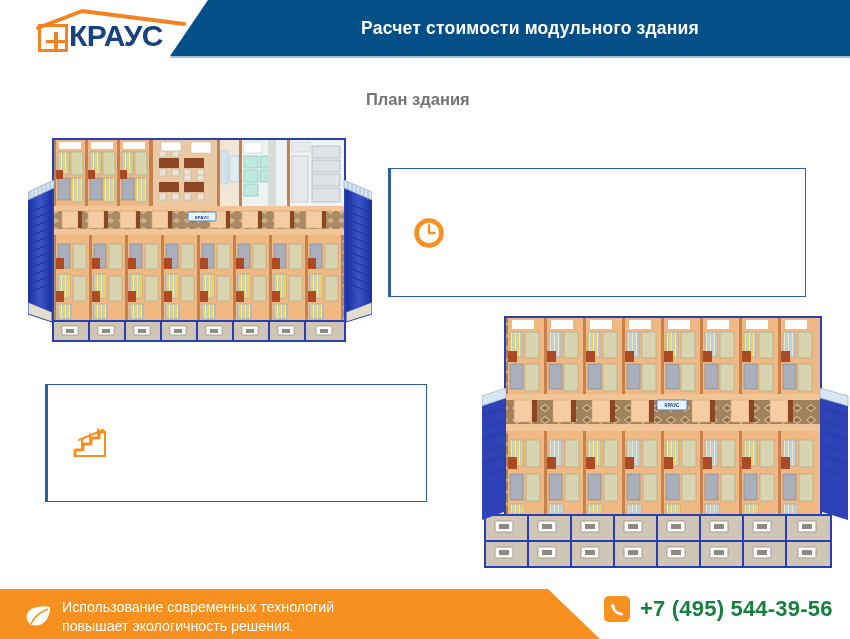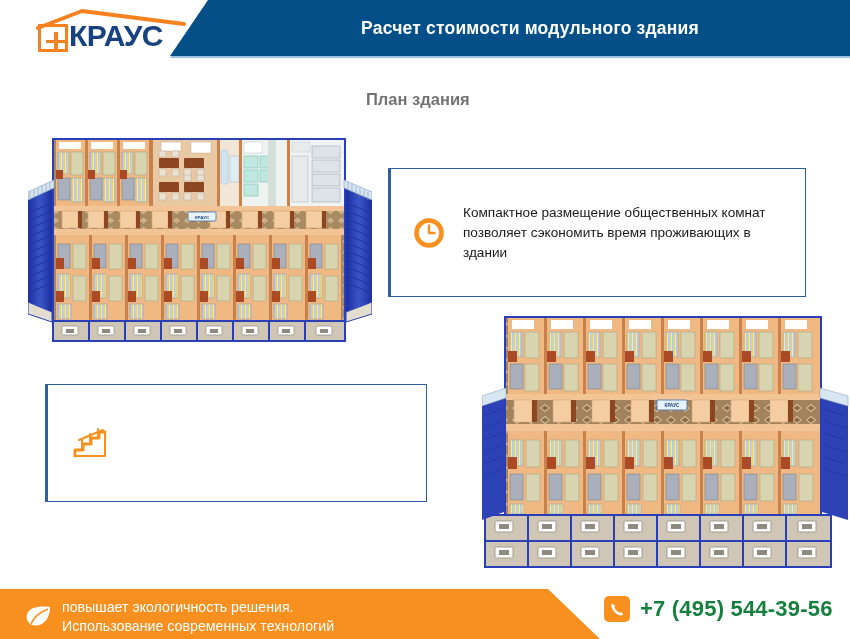--- a/index.html
+++ b/index.html
@@ -760,21 +760,20 @@
   </g>
 </svg>
 
 <div class="callout" id="callout-1">
   <div class="callout-icon">
     <svg width="30" height="30" viewBox="0 0 30 30">
       <circle cx="15" cy="15" r="12.5" fill="none" stroke="#F7901E" stroke-width="4.6"></circle>
       <path d="M15 7.5 V15 H20.5" fill="none" stroke="#F7901E" stroke-width="2.4" stroke-linecap="round" stroke-linejoin="round"></path>
     </svg>
   </div>
-  <div class="callout-text">Компактное размещение общественных  комнат позволяет сэкономить время проживающих  в здании</div>
 </div>
 
 <div class="callout" id="callout-2">
   <div class="callout-icon">
     <svg width="34" height="34" viewBox="0 0 34 34">
       <path d="M2 30 L2 24 L10 24 L10 18 L18 18 L18 12 L26 12 L26 6 L32 6" fill="none" stroke="#F7901E" stroke-width="3" stroke-linejoin="round" stroke-linecap="round"></path>
       <path d="M2 30 L32 30 L32 6" fill="none" stroke="#F7901E" stroke-width="2" stroke-linejoin="round"></path>
       <path d="M9 22 L9 14 M17 16 L17 8 M25 10 L25 3" stroke="#F7901E" stroke-width="2" stroke-linecap="round"></path>
       <path d="M6 14 L30 4" stroke="#F7901E" stroke-width="2" stroke-linecap="round"></path>
     </svg>
@@ -782,22 +781,22 @@
 </div>
 
 <div id="footer-band"></div>
 
 <svg id="footer-leaf" viewBox="0 0 30 24">
   <path d="M26 3 C26 3 8 0 3.5 9 C0.5 15 5 21.5 11.5 21.5 C20 21.5 26 14 26 3 Z" fill="#ffffff"></path>
   <path d="M24 5 C16 8 10 13 7 20" fill="none" stroke="#F7901E" stroke-width="1.6"></path>
 </svg>
 
 <div id="footer-text">
+  <div>Использование современных  технологий</div>
   <div>повышает экологичность решения.</div>
-  <div>Использование современных  технологий</div>
 </div>
 
 <div id="footer-phone-wrap">
   <div id="phone-icon-box">
     <svg width="17" height="17" viewBox="0 0 17 17">
       <path d="M3.2 2.4 C2.2 3.4 2 5 2.6 6.6 C3.8 9.8 6.6 12.8 10 14.1 C11.6 14.7 13.3 14.5 14.3 13.5 L12.2 11.1 C11.7 11.6 11 11.9 10.3 11.6 C8.6 10.9 6.6 8.9 5.7 7 C5.4 6.3 5.6 5.6 6.1 5.1 Z" fill="#ffffff"></path>
     </svg>
   </div>
   <div id="footer-phone">+7 (495) 544-39-56</div>
 </div>

